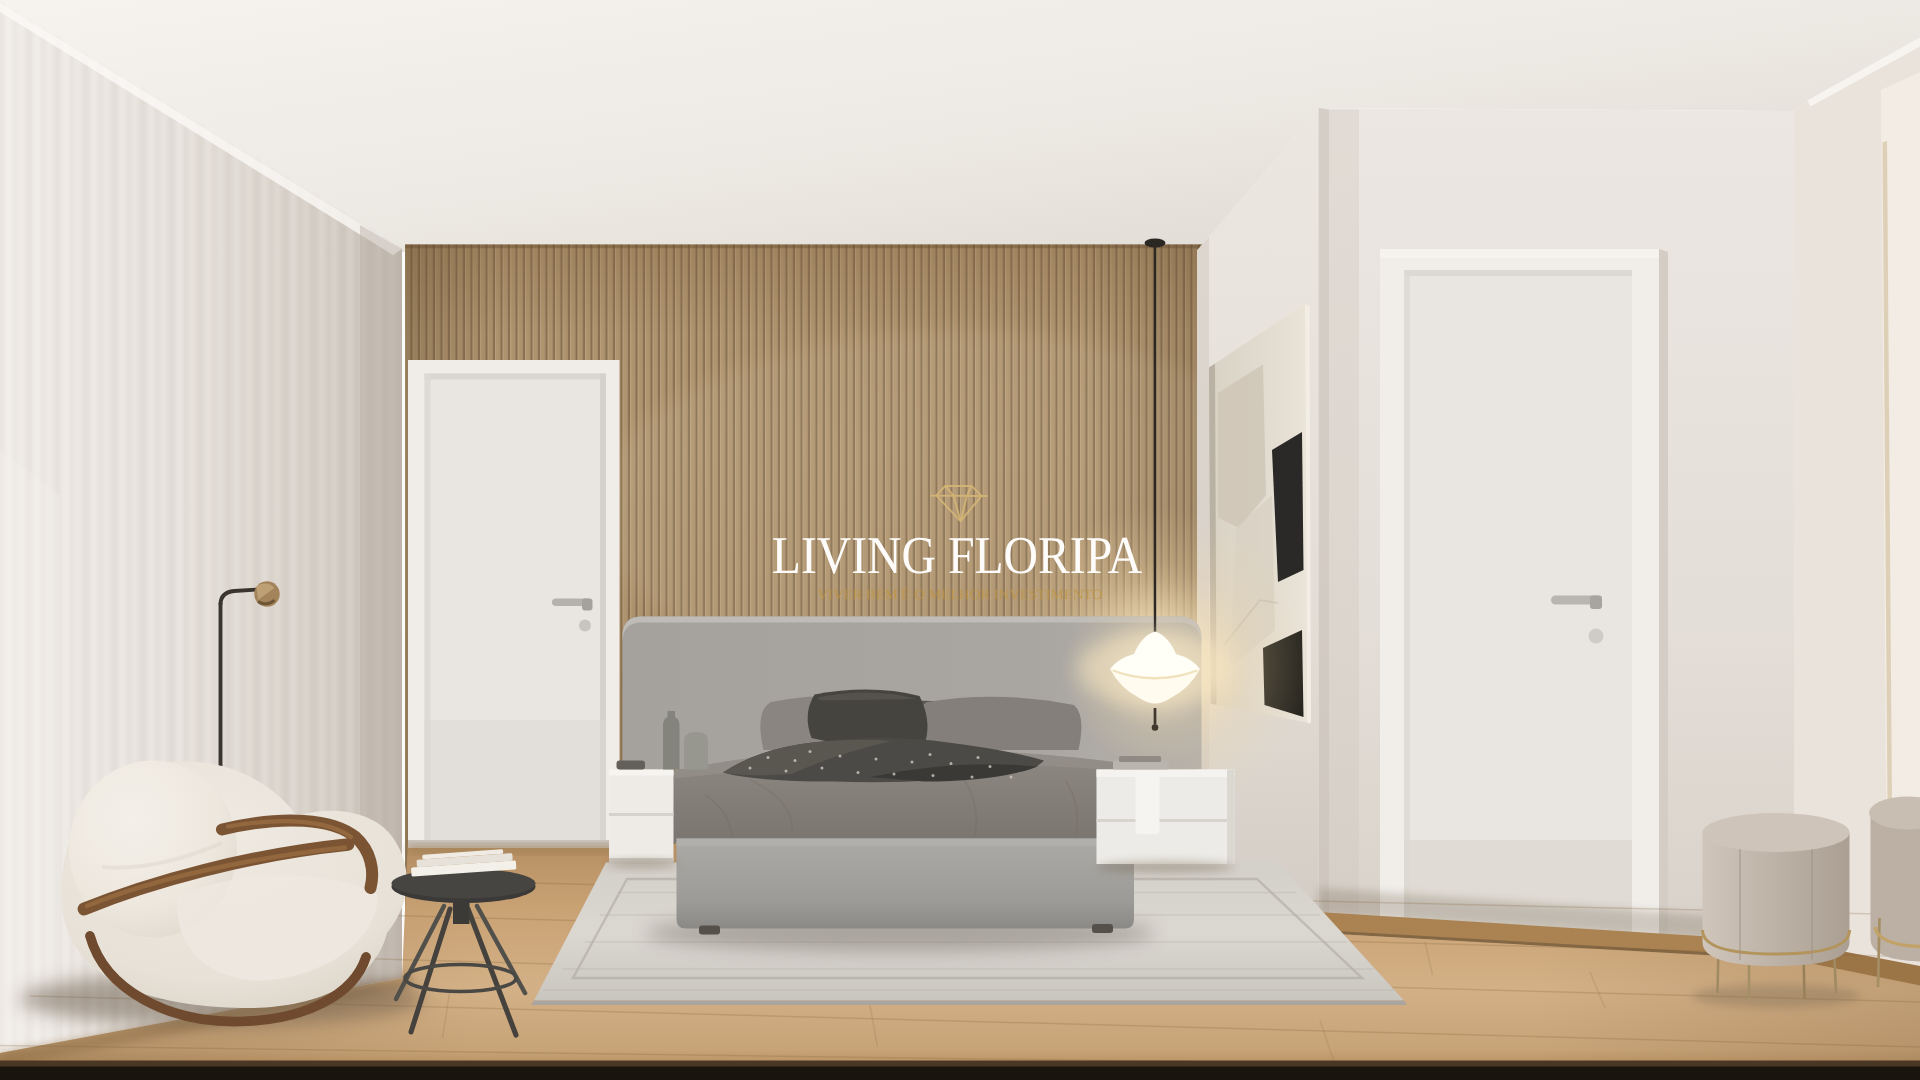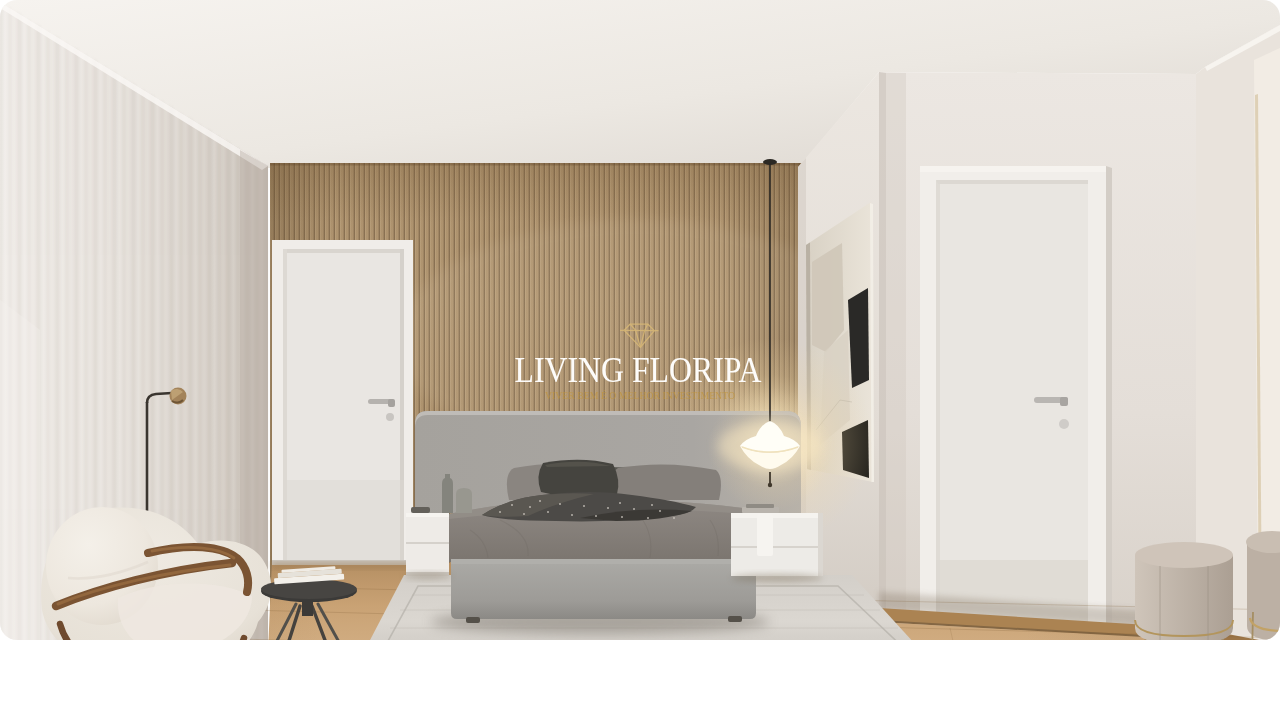--- a/index.html
+++ b/index.html
@@ -1,17 +1,17 @@
 <!DOCTYPE html>
 <html><head>
 <meta charset="utf-8">
 <style>
   html,body{margin:0;padding:0;background:#fff;}
-  #scene{width:1280px;height:640px;position:relative;overflow:hidden;
-         font-family:"Liberation Serif", serif;border-radius:17px;}
+  #scene{width:1280px;height:720px;position:relative;overflow:hidden;
+         font-family:"Liberation Serif", serif;}
 </style>
 </head>
 <body>
 <div id="scene">
 <svg width="1280" height="720" viewBox="0 0 1280 720" xmlns="http://www.w3.org/2000/svg">
 <defs>
   <linearGradient id="ceilG" x1="0" y1="0" x2="1" y2="1">
     <stop offset="0" stop-color="#f6f3ef"></stop>
     <stop offset="0.55" stop-color="#ece8e2"></stop>
     <stop offset="1" stop-color="#dbd5ce"></stop>

